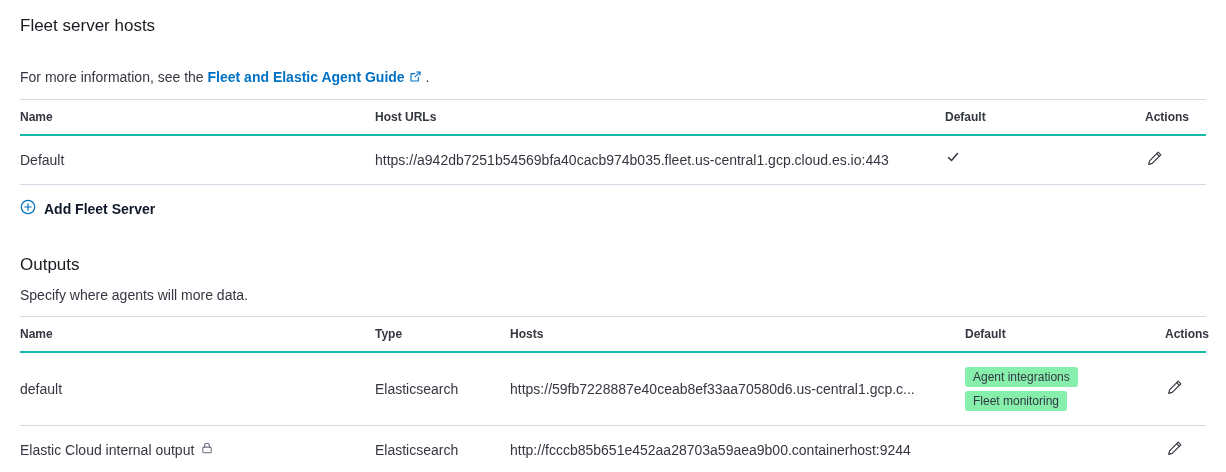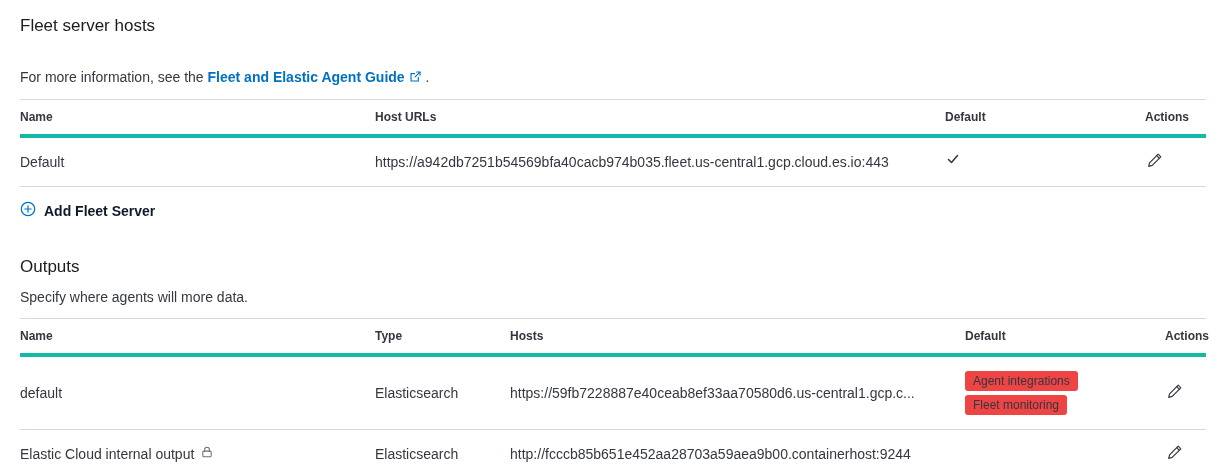--- a/index.html
+++ b/index.html
@@ -36,40 +36,40 @@
     border-collapse: collapse;
     table-layout: fixed;
   }
   table.eui-table thead th {
     font-size: 12px;
     font-weight: 700;
     color: #343741;
     text-align: left;
     padding: 10px 8px 10px 0;
     border-top: 1px solid #d3dae6;
-    border-bottom: 4px solid #14b8a6;
+    border-bottom: 2px solid #14b8a6;
     white-space: nowrap;
   }
   table.eui-table tbody td {
     font-size: 14px;
     line-height: 21px;
     color: #343741;
     text-align: left;
     vertical-align: middle;
     padding: 12px 8px 12px 0;
     border-bottom: 1px solid #d3dae6;
     overflow: hidden;
     white-space: nowrap;
     text-overflow: ellipsis;
   }
   th.col-actions, td.col-actions { text-align: right; padding-right: 2px; }
   .badge-stack { display: flex; flex-direction: column; align-items: flex-start; gap: 4px; padding: 2px 0; }
   .badge {
     display: inline-block;
-    background: #ef4444;
+    background: #86efac;
     color: #343741;
     font-size: 12px;
     line-height: 20px;
     padding: 0 8px;
     border-radius: 3px;
     white-space: nowrap;
   }
   button.icon-btn {
     background: none;
     border: none;

